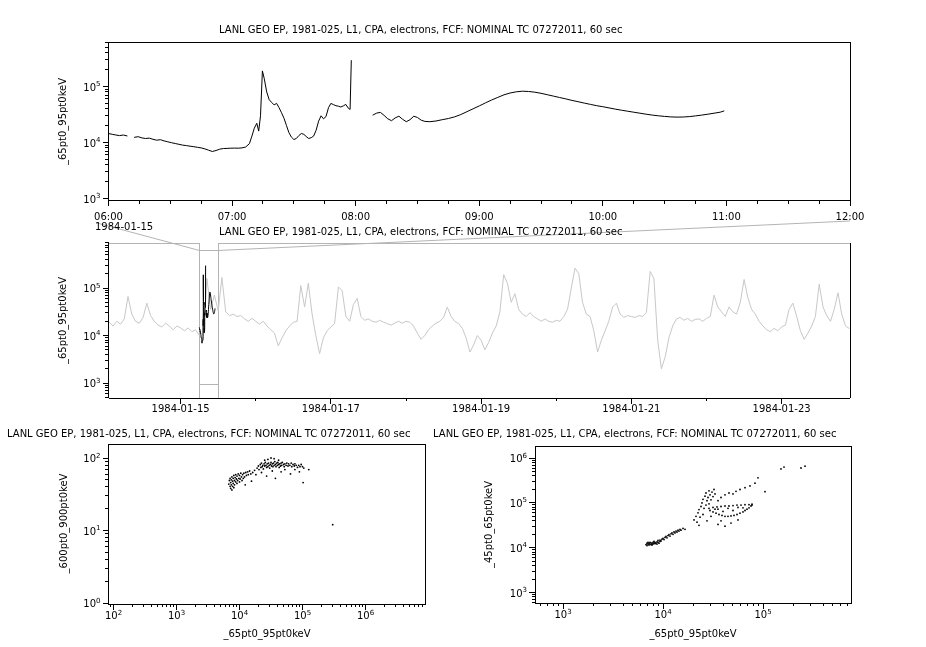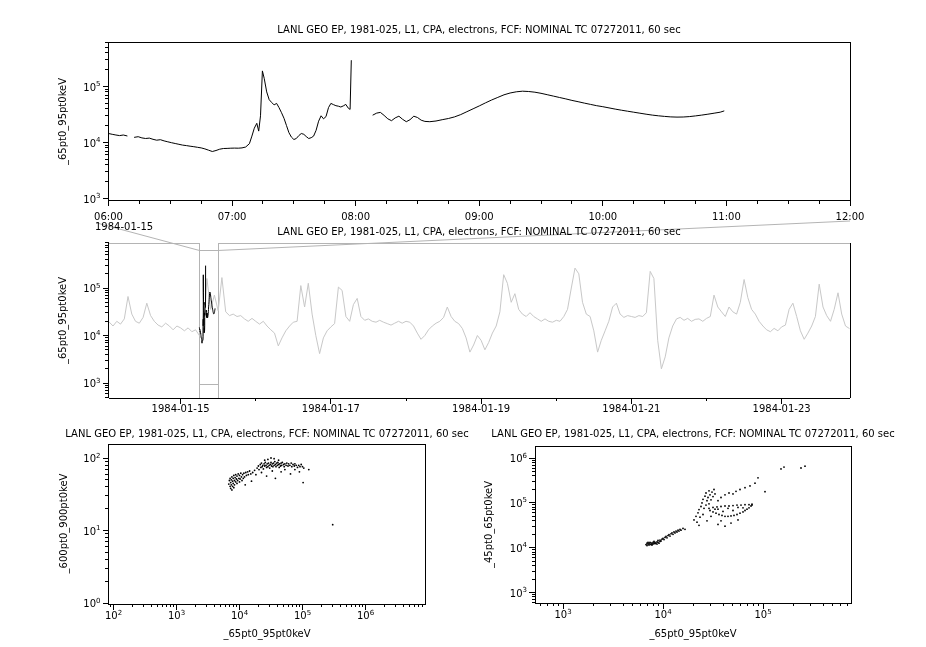--- a/index.html
+++ b/index.html
@@ -1,20 +1,20 @@
 <!DOCTYPE html>
 <html><head>
 <meta charset="utf-8">
 <style>
   html,body{margin:0;padding:0;background:#fff;}
   #app{position:relative;width:926px;height:647px;background:#ffffff;overflow:hidden;
        font-family:"DejaVu Sans","Liberation Sans",sans-serif;font-size:10px;color:#000;}
   #chart-svg{position:absolute;left:0;top:0;}
   #chart-svg text{font-family:"DejaVu Sans","Liberation Sans",sans-serif;font-size:10px;fill:#000;}
-  .title{position:absolute;width:520px;text-align:center;white-space:nowrap;}
+  .title{position:absolute;width:520px;text-align:left;white-space:nowrap;}
   .t1{left:219px;top:24px;}
   .t2{left:219px;top:226px;}
   .t3{left:7px;top:428px;}
   .t4{left:433px;top:428px;}
   .ylab{position:absolute;width:140px;height:13px;text-align:center;white-space:nowrap;
         transform:rotate(-90deg);}
   .y1{left:-7px;top:115px;}
   .y2{left:-7px;top:314px;}
   .y3{left:-6px;top:517px;}
   .y4{left:419px;top:518px;}

